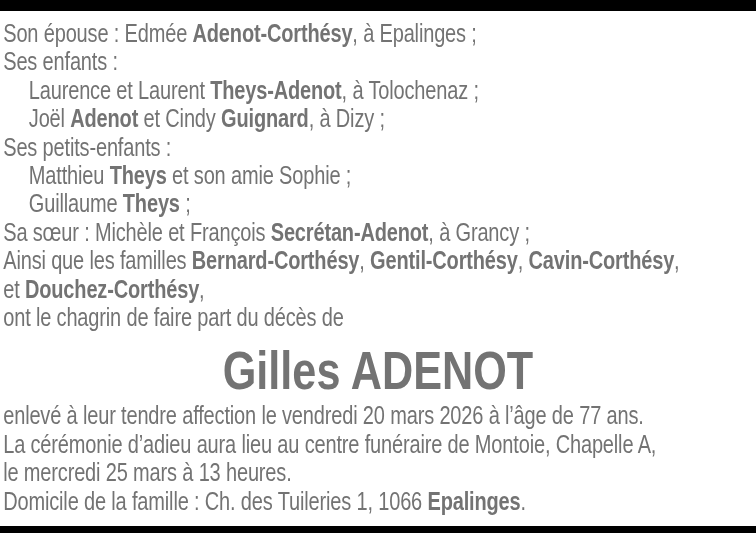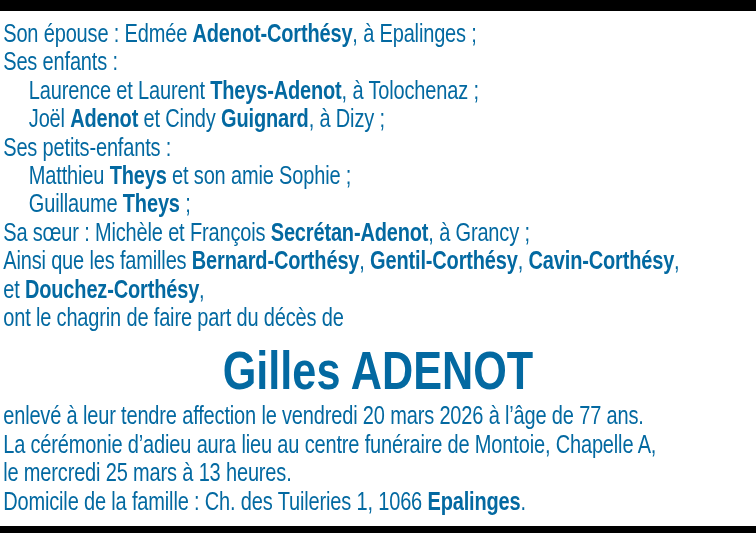--- a/index.html
+++ b/index.html
@@ -7,21 +7,21 @@
     padding: 0;
     background: #ffffff;
   }
   .page {
     position: relative;
     width: 756px;
     height: 533px;
     background: #ffffff;
     overflow: hidden;
     font-family: "Liberation Sans", sans-serif;
-    color: #0369a1;
+    color: #737373;
   }
   .bar {
     position: absolute;
     left: 0;
     width: 756px;
     background: #000000;
   }
   .bar.top { top: 0; height: 11px; }
   .bar.bottom { bottom: 0; height: 7px; }
   

